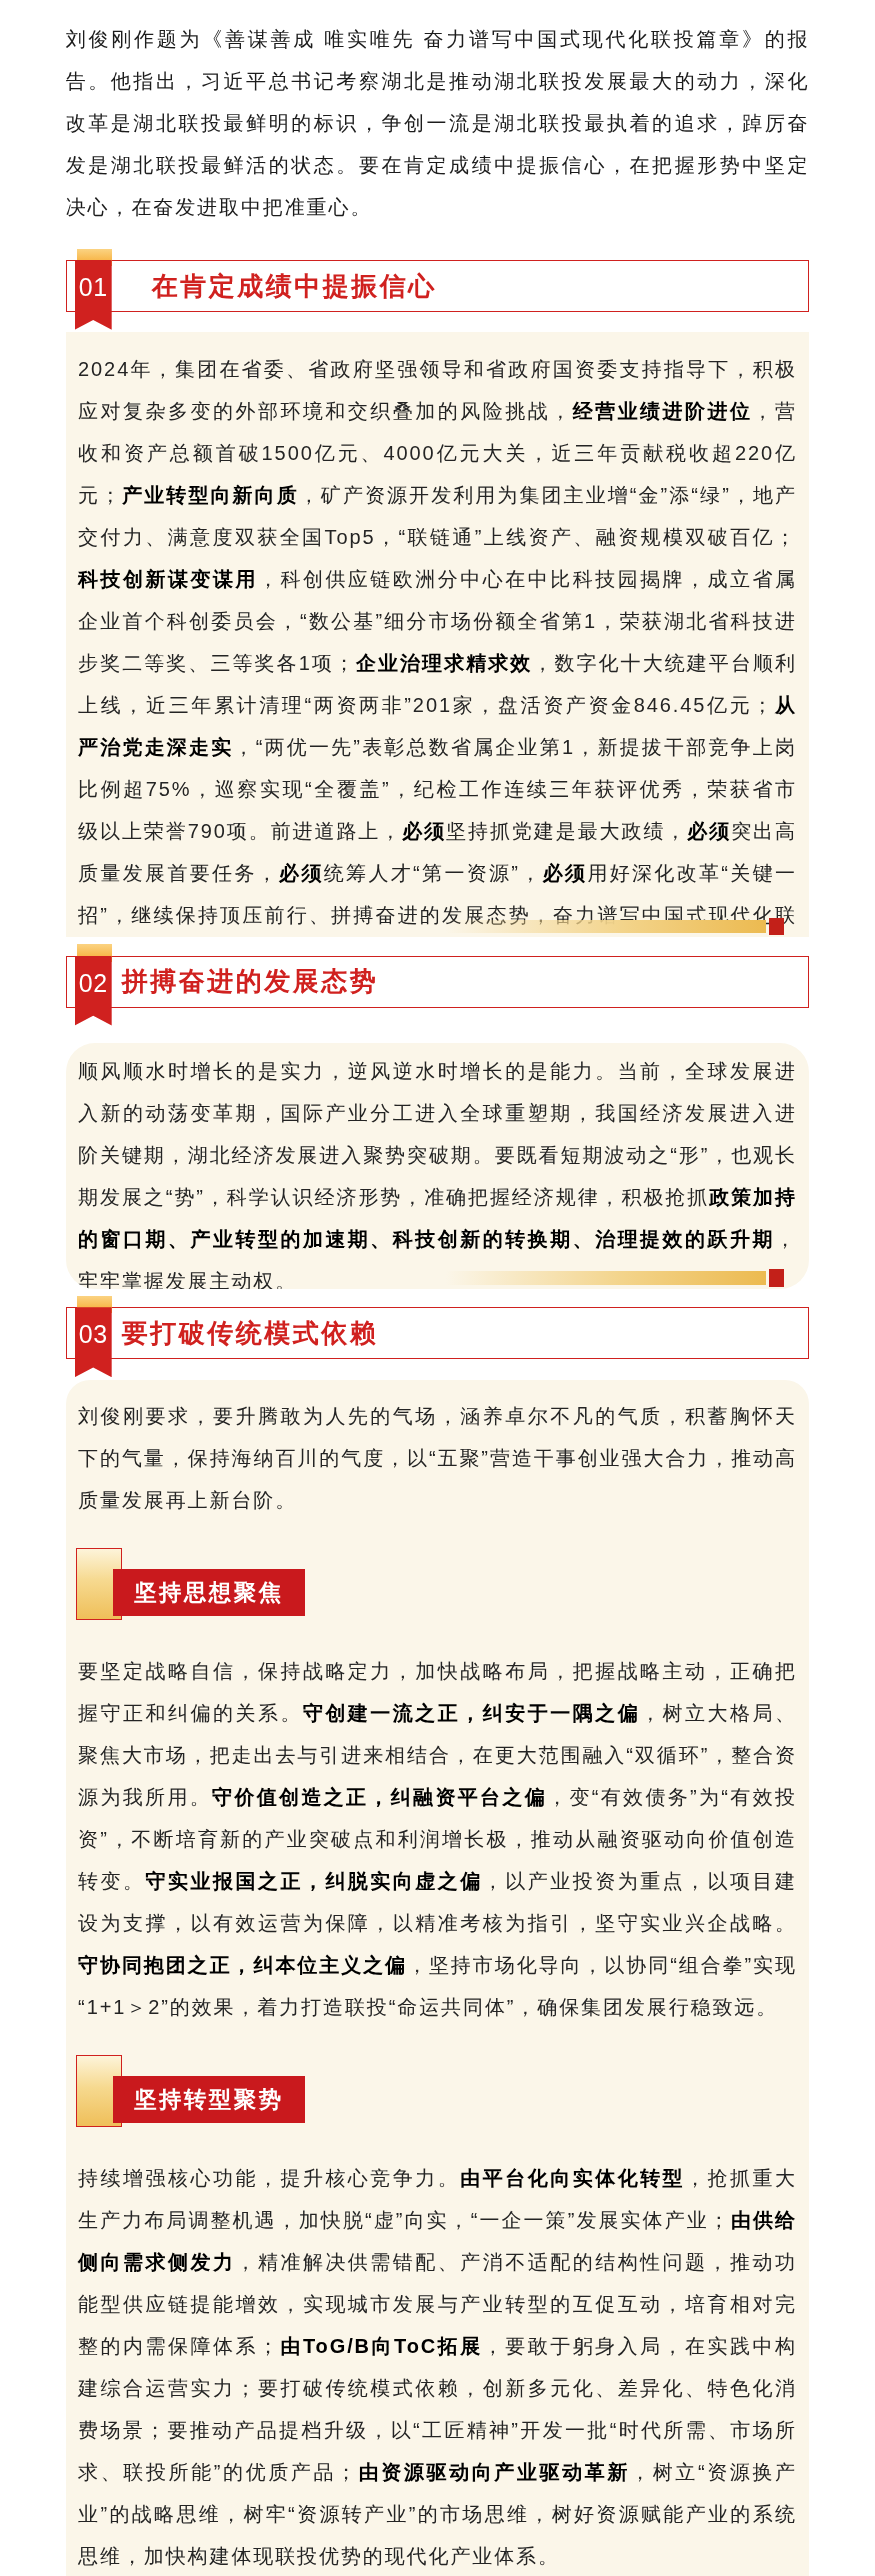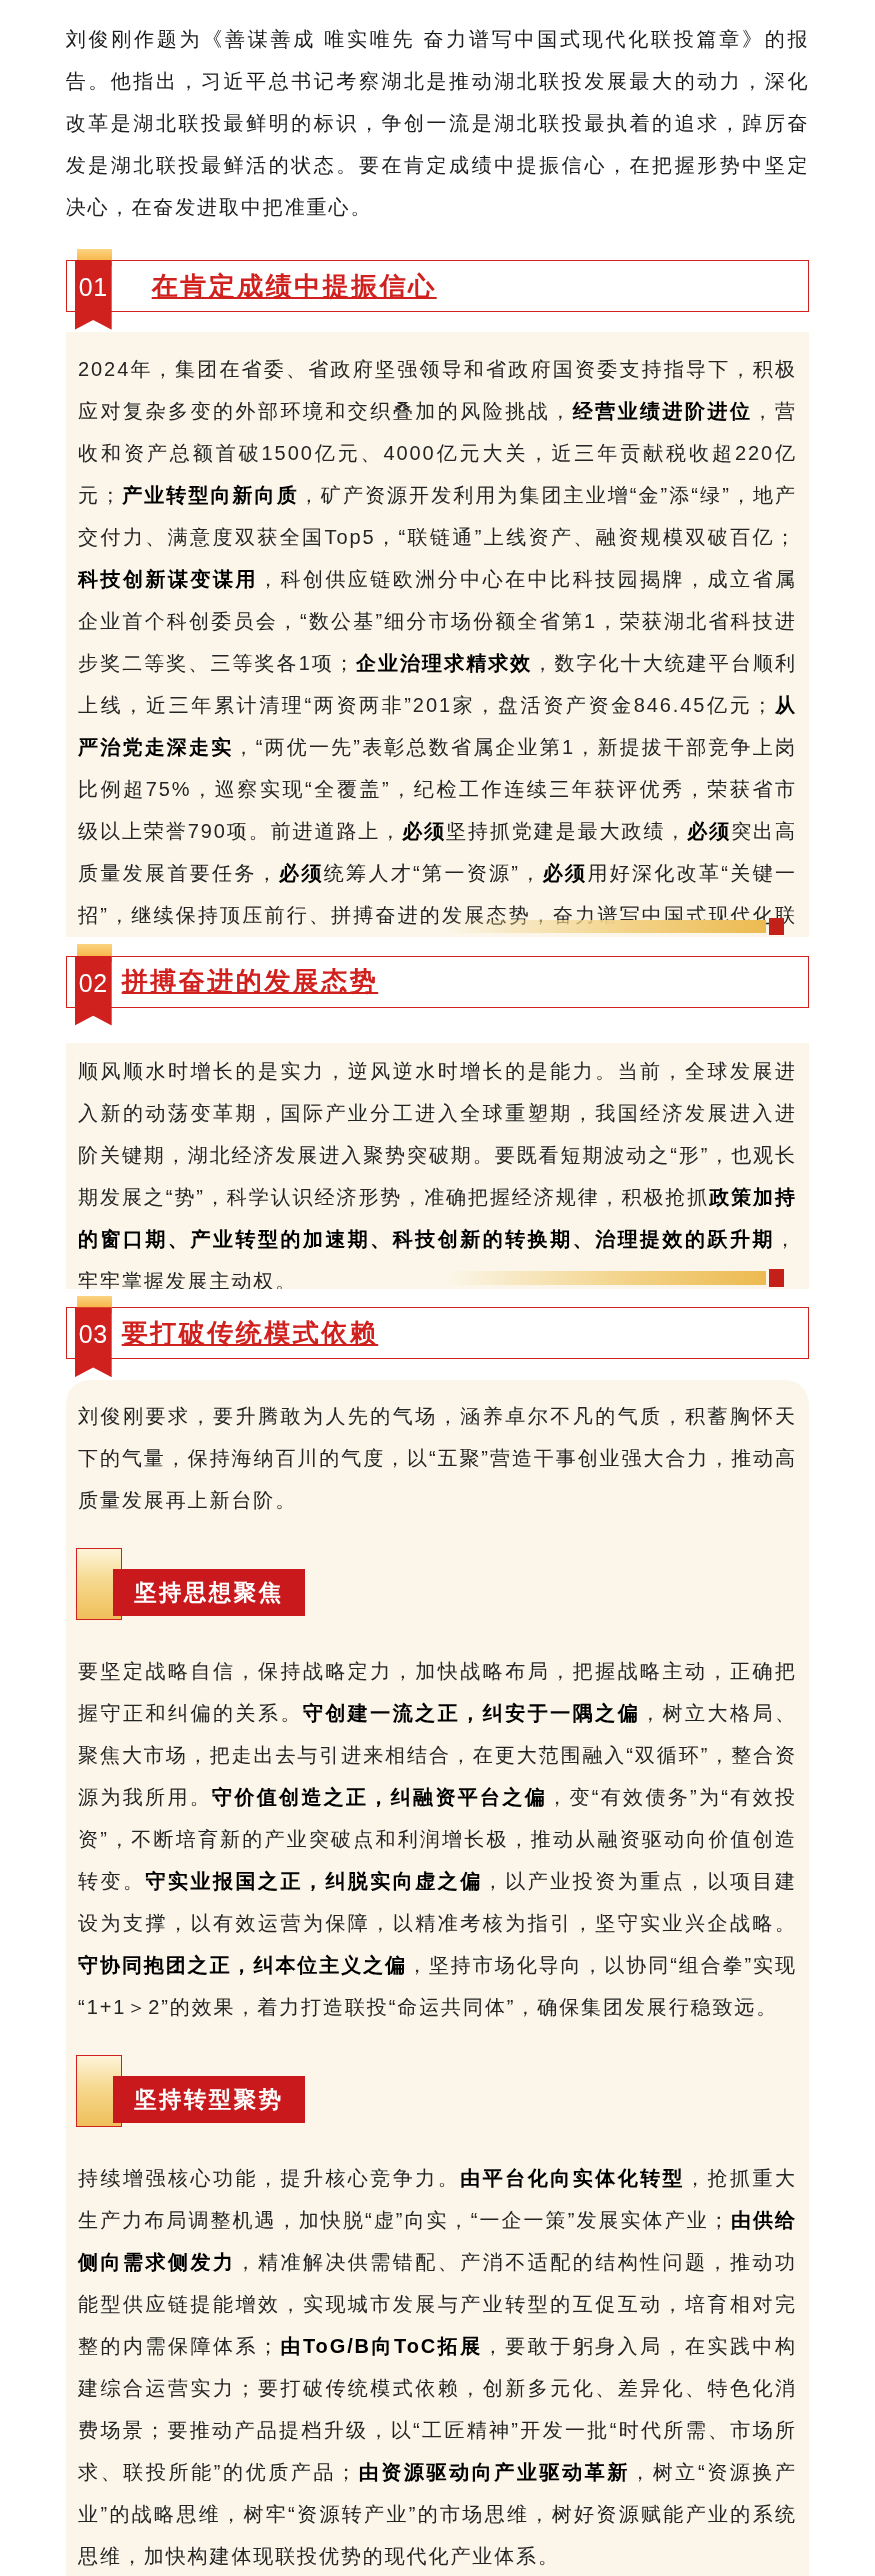--- a/index.html
+++ b/index.html
@@ -67,32 +67,31 @@
     line-height: 1;
     letter-spacing: 0.6px;
   }
   .sec-title {
     margin-left: 55px;
     font-size: 26px;
     font-weight: 700;
     letter-spacing: 2.5px;
     color: #d0211f;
     white-space: nowrap;
-    text-decoration: underline;
   }
 
   
   .panel {
     position: relative;
     margin: 0 18.7px;
     background: #fbf6e9;
     overflow: hidden;
   }
   .panel-1 { margin-top: 20px; height: 605px;  padding: 16px 12.4px 0 12.4px; }
-  .panel-2 { margin-top: 35px; height: 246px;  padding: 7.5px 12.4px 0 12.4px; }
+  .panel-2 { margin-top: 35px; height: 246px;  padding: 7.5px 12.4px 0 12.4px; border-radius: 29px; }
   .panel-3 { margin-top: 21px; height: 1246px; padding: 15px 12.4px 0 12.4px; border-radius: 24px; }
 
   .body-text {
     font-size: 20px;
     line-height: 42px;
     letter-spacing: 1.9px;
     text-align: justify;
     color: #242424;
   }
   .body-text b { font-weight: 700; color: #000000; }

